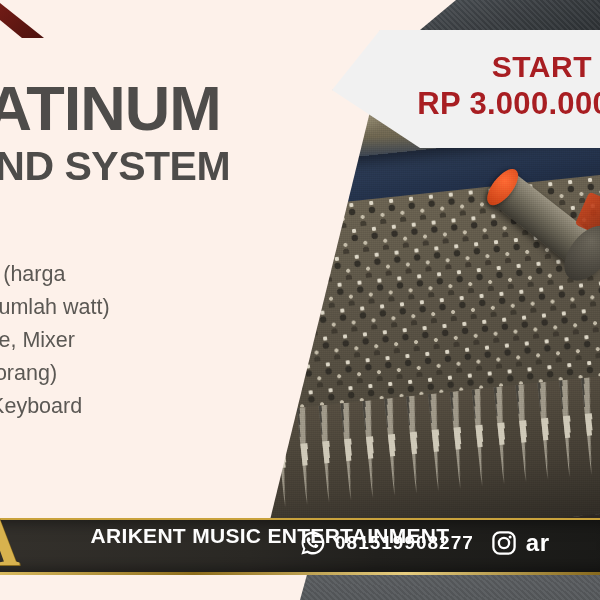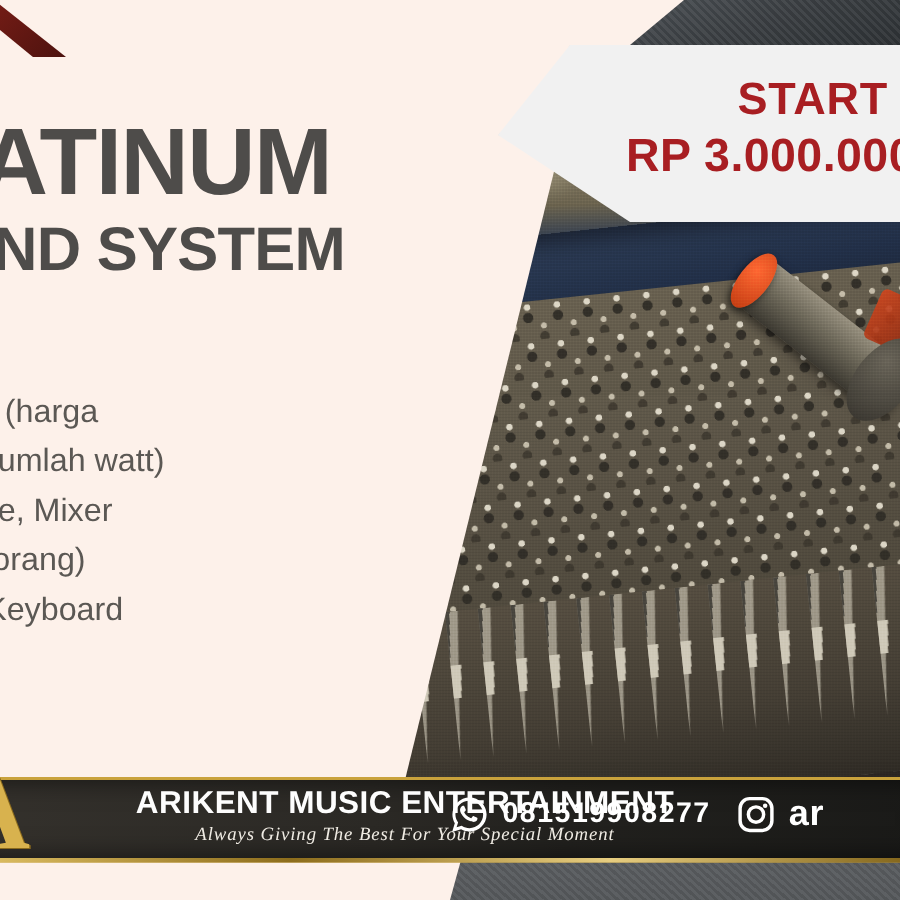--- a/index.html
+++ b/index.html
@@ -278,21 +278,20 @@
       <li>, Stand Keyboard</li>
       <li>tem</li>
     </ul>
   </div>
 
   <div class="banner">
     <div class="logo-a">A</div>
 
     <div class="brandblock">
       <div class="brandname">ARIKENT MUSIC ENTERTAINMENT</div>
-      <div class="tagline">Always Giving The Best For Your Special Moment</div>
     </div>
 
     <div class="contact">
       <span>
         <svg class="ic" width="26" height="26" viewBox="0 0 26 26" aria-hidden="true">
           <path fill="#ffffff" d="M13 1.6C6.7 1.6 1.6 6.7 1.6 13c0 2.1.6 4.1 1.6 5.8L1.4 24.6l6-1.7c1.7 1 3.6 1.5 5.6 1.5 6.3 0 11.4-5.1 11.4-11.4S19.3 1.6 13 1.6zm0 2.3c5 0 9.1 4.1 9.1 9.1s-4.1 9.1-9.1 9.1c-1.8 0-3.5-.5-4.9-1.4l-.4-.2-3.3 1 1-3.2-.3-.4c-1-1.5-1.5-3.2-1.5-5 0-5 4.1-9 9.4-9z"></path>
           <path fill="#ffffff" d="M9.6 7.7c-.2-.5-.4-.5-.6-.5h-.5c-.2 0-.5.1-.8.4-.3.3-1 1-1 2.4s1 2.8 1.2 3c.1.2 2 3.1 4.9 4.2 2.4.9 2.9.8 3.4.7.5 0 1.6-.7 1.9-1.3.2-.6.2-1.2.2-1.3-.1-.1-.3-.2-.5-.3l-1.9-.9c-.3-.1-.5-.2-.7.1l-.9 1.1c-.2.2-.3.2-.6.1-.3-.2-1.3-.5-2.4-1.5-.9-.8-1.5-1.8-1.7-2.1-.2-.3 0-.5.1-.6l.5-.6c.1-.2.2-.3.3-.5.1-.2 0-.4 0-.5l-.9-2z"></path>
         </svg>
       </span>
       <span class="num">081519908277</span>

